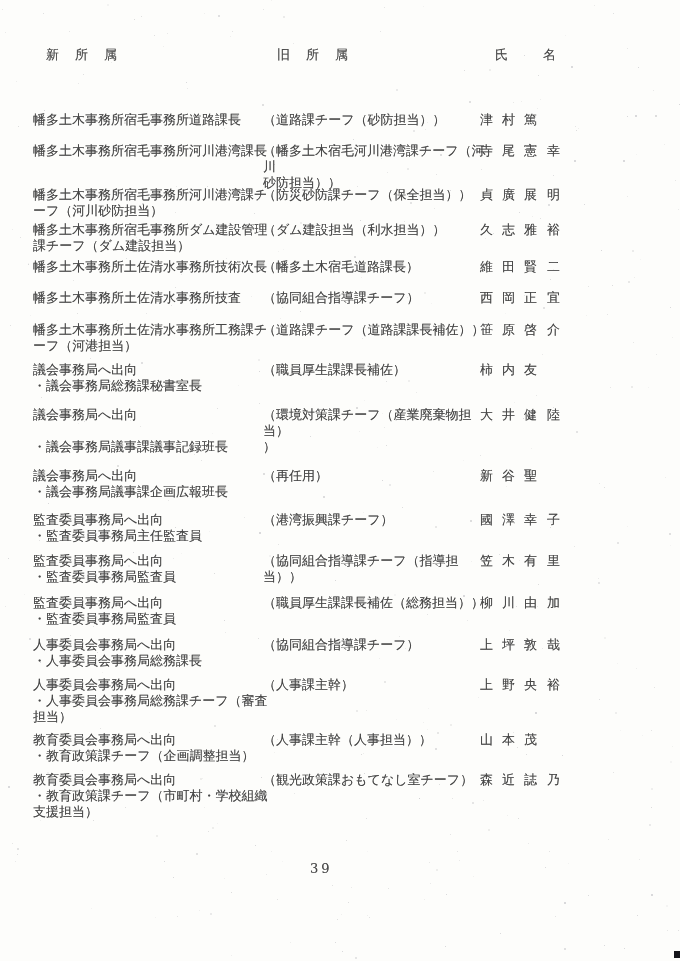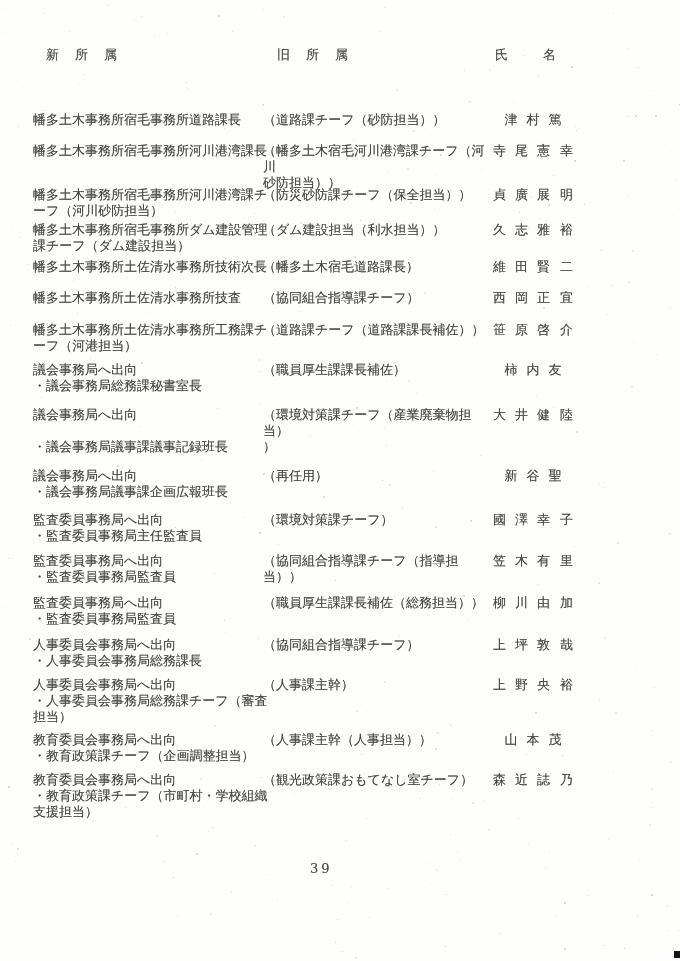--- a/index.html
+++ b/index.html
@@ -29,21 +29,21 @@
     position:absolute;top:0;
     font-size:13px;line-height:16px;
     white-space:pre-line;
     color:#464646;
     text-shadow:0 0 0.5px rgba(70,70,70,.5);
   }
   .col-new{left:33px;width:238px;}
   .col-old{left:263px;width:224px;}
   .col-name{
     position:absolute;left:480px;top:0;width:106px;
-    display:flex;justify-content:center;
+    display:flex;justify-content:flex-start;
     font-size:13px;line-height:16px;
     color:#464646;
     text-shadow:0 0 0.5px rgba(70,70,70,.5);
   }
   .family{letter-spacing:9px;white-space:nowrap;}
   .given{letter-spacing:10px;margin-right:-10px;white-space:nowrap;text-align:right;}
   
   #page-number{
     position:absolute;left:310px;top:861px;
     font-size:13px;letter-spacing:3px;
@@ -596,21 +596,21 @@
     <div class="col col-old">（再任用）</div>
     <div class="col-name">
       <span class="family">新谷</span>
       <span class="given">聖</span>
     </div>
   </div>
 
   <div class="row" style="top: 512px;">
     <div class="col col-new">監査委員事務局へ出向
 ・監査委員事務局主任監査員</div>
-    <div class="col col-old">（環境対策課チーフ）</div>
+    <div class="col col-old">（港湾振興課チーフ）</div>
     <div class="col-name">
       <span class="family">國澤</span>
       <span class="given">幸子</span>
     </div>
   </div>
 
   <div class="row" style="top: 553px;">
     <div class="col col-new">監査委員事務局へ出向
 ・監査委員事務局監査員</div>
     <div class="col col-old">（協同組合指導課チーフ（指導担当））</div>

